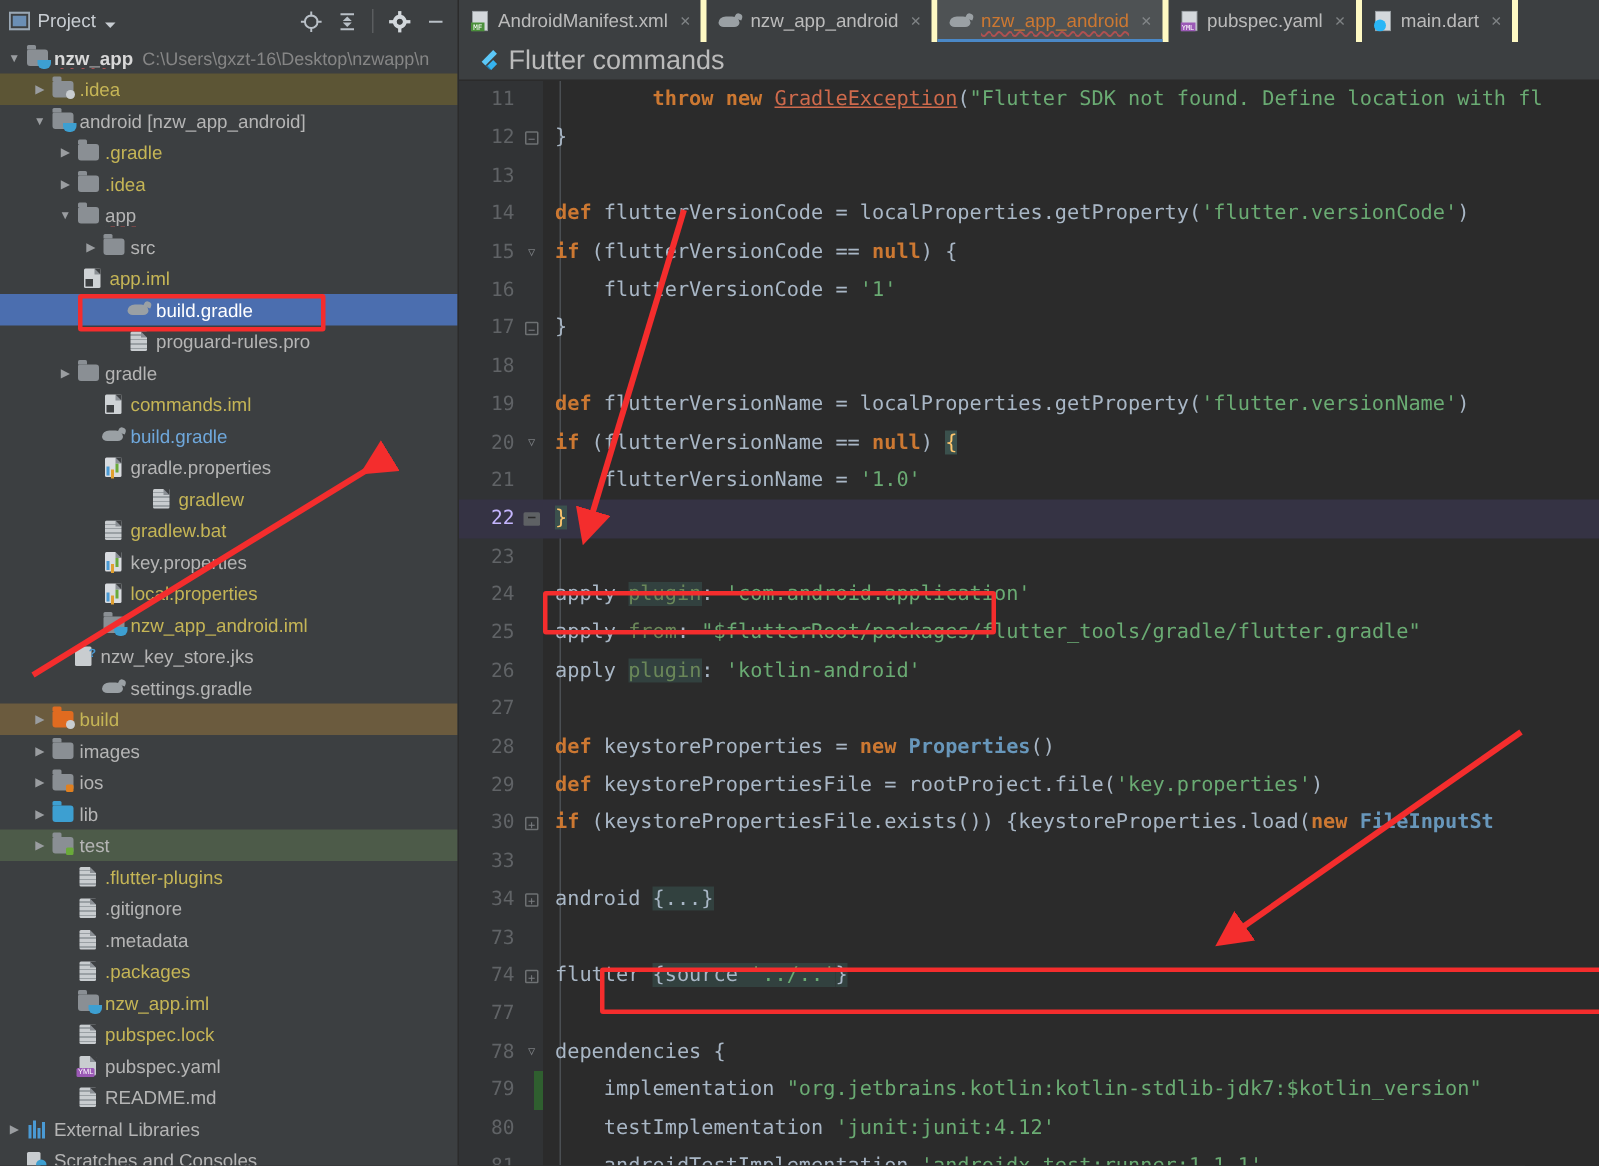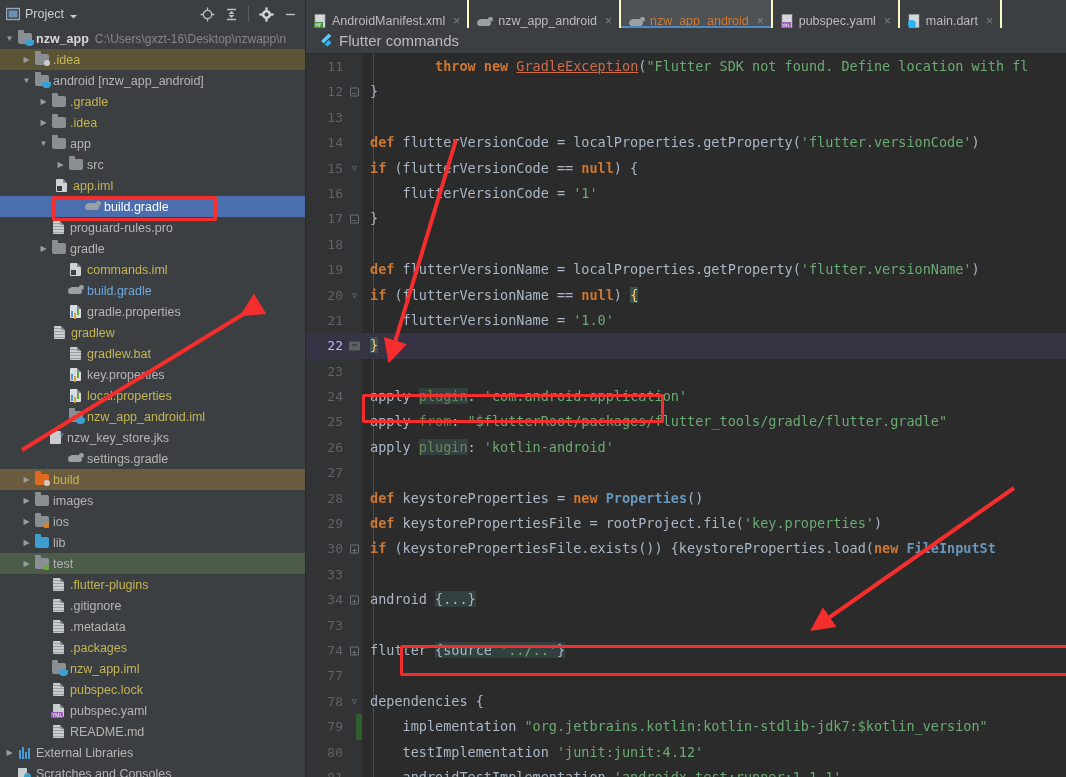--- a/index.html
+++ b/index.html
@@ -27,23 +27,23 @@
   }
   .proj-title { display: flex; align-items: flex-end; gap: 5px; cursor: default; }
   .proj-title .lbl { font-size: 12.5px; color: #c8cdd2; }
   .proj-header .spacer { flex: 1; }
   .hdr-icons { display: flex; align-items: center; gap: 2px; }
   .hdr-btn { width: 22px; height: 22px; display: flex; align-items: center; justify-content: center; cursor: pointer; }
   .hdr-sep { width: 1px; height: 16px; background: #5a5d5f; margin: 0 4px; }
 
   .tabs { flex: 1; display: flex; align-items: stretch; background: #3c3f41; overflow: hidden; }
   .tab {
-    display: flex; align-items: flex-end; gap: 5px;
+    display: flex; align-items: center; gap: 5px;
     padding: 0 7px 0 8px; height: 28px;
-    border-right: 2px solid #fef9c3;
+    border-right: 4px solid #fef9c3;
     font-size: 12.5px; color: #bbbbbb;
     white-space: nowrap; cursor: pointer; position: relative;
   }
   .tab.active { background: #4e5254; color: #d0d0d0; }
   .tab.active::after {
     content: ""; position: absolute; left: 0; right: 0; bottom: 0;
     height: 2px; background: #4a88c7;
   }
   .tab .tab-x { color: #8b8f91; font-size: 12px; margin-left: 3px; opacity: .85; }
   .tab .lbl.wavy {
@@ -119,21 +119,21 @@
   .scratch::before { content:""; position:absolute; left:0; top:0; width:9px; height:11px; background:#c9cdd0; border-radius:1px;}
   .scratch::after { content:""; position:absolute; right:0; bottom:0; width:7px; height:7px; background:#3d9fd1; border-radius:50%; }
 
   
   .editor-pane { flex: 1; display: flex; flex-direction: column; min-width: 0; background: #2b2b2b; }
   .flutter-bar {
     height: 26px; flex: 0 0 26px;
     display: flex; align-items: center; gap: 7px;
     padding-left: 12px;
     background: #3c3f41; border-bottom: 1px solid #2b2b2b;
-    font-size: 15px; color: #bbbbbb;
+    font-size: 18px; color: #bbbbbb;
   }
   .code-area { flex: 1; display: flex; min-height: 0; background: #2b2b2b; overflow: hidden; position: relative; }
   .gutter {
     width: 56px; flex: 0 0 56px;
     background: #313335;
     padding-top: 0px;
     font-family: "DejaVu Sans Mono", monospace;
     font-size: 13px; color: #606366;
     text-align: right;
     position: relative;
@@ -358,21 +358,21 @@
       </div>
 
       <div class="row sel-blue" style="padding-left:71px">
         <span class="arrow none">▶</span>
         <span class="ic">
             <span class="gradle-ic"></span>
           </span>
         <span class="txt wavy-white" style="color:#ffffff">build.gradle</span>
       </div>
 
-      <div class="row" style="padding-left:37px">
+      <div class="row" style="padding-left:71px">
         <span class="arrow none">▶</span>
         <span class="ic">
             <span class="file lines"></span>
           </span>
         <span class="txt nm-white">proguard-rules.pro</span>
       </div>
 
       <div class="row" style="padding-left:37px">
         <span class="arrow">▶</span>
         <span class="ic">
@@ -398,21 +398,21 @@
       </div>
 
       <div class="row" style="padding-left:54px">
         <span class="arrow none">▶</span>
         <span class="ic">
             <span class="file props"></span>
           </span>
         <span class="txt nm-white">gradle.properties</span>
       </div>
 
-      <div class="row" style="padding-left:38px">
+      <div class="row" style="padding-left:86px">
         <span class="arrow none">▶</span>
         <span class="ic">
             <span class="file lines"></span>
           </span>
         <span class="txt nm-yellow">gradlew</span>
       </div>
 
       <div class="row" style="padding-left:54px">
         <span class="arrow none">▶</span>
         <span class="ic">

